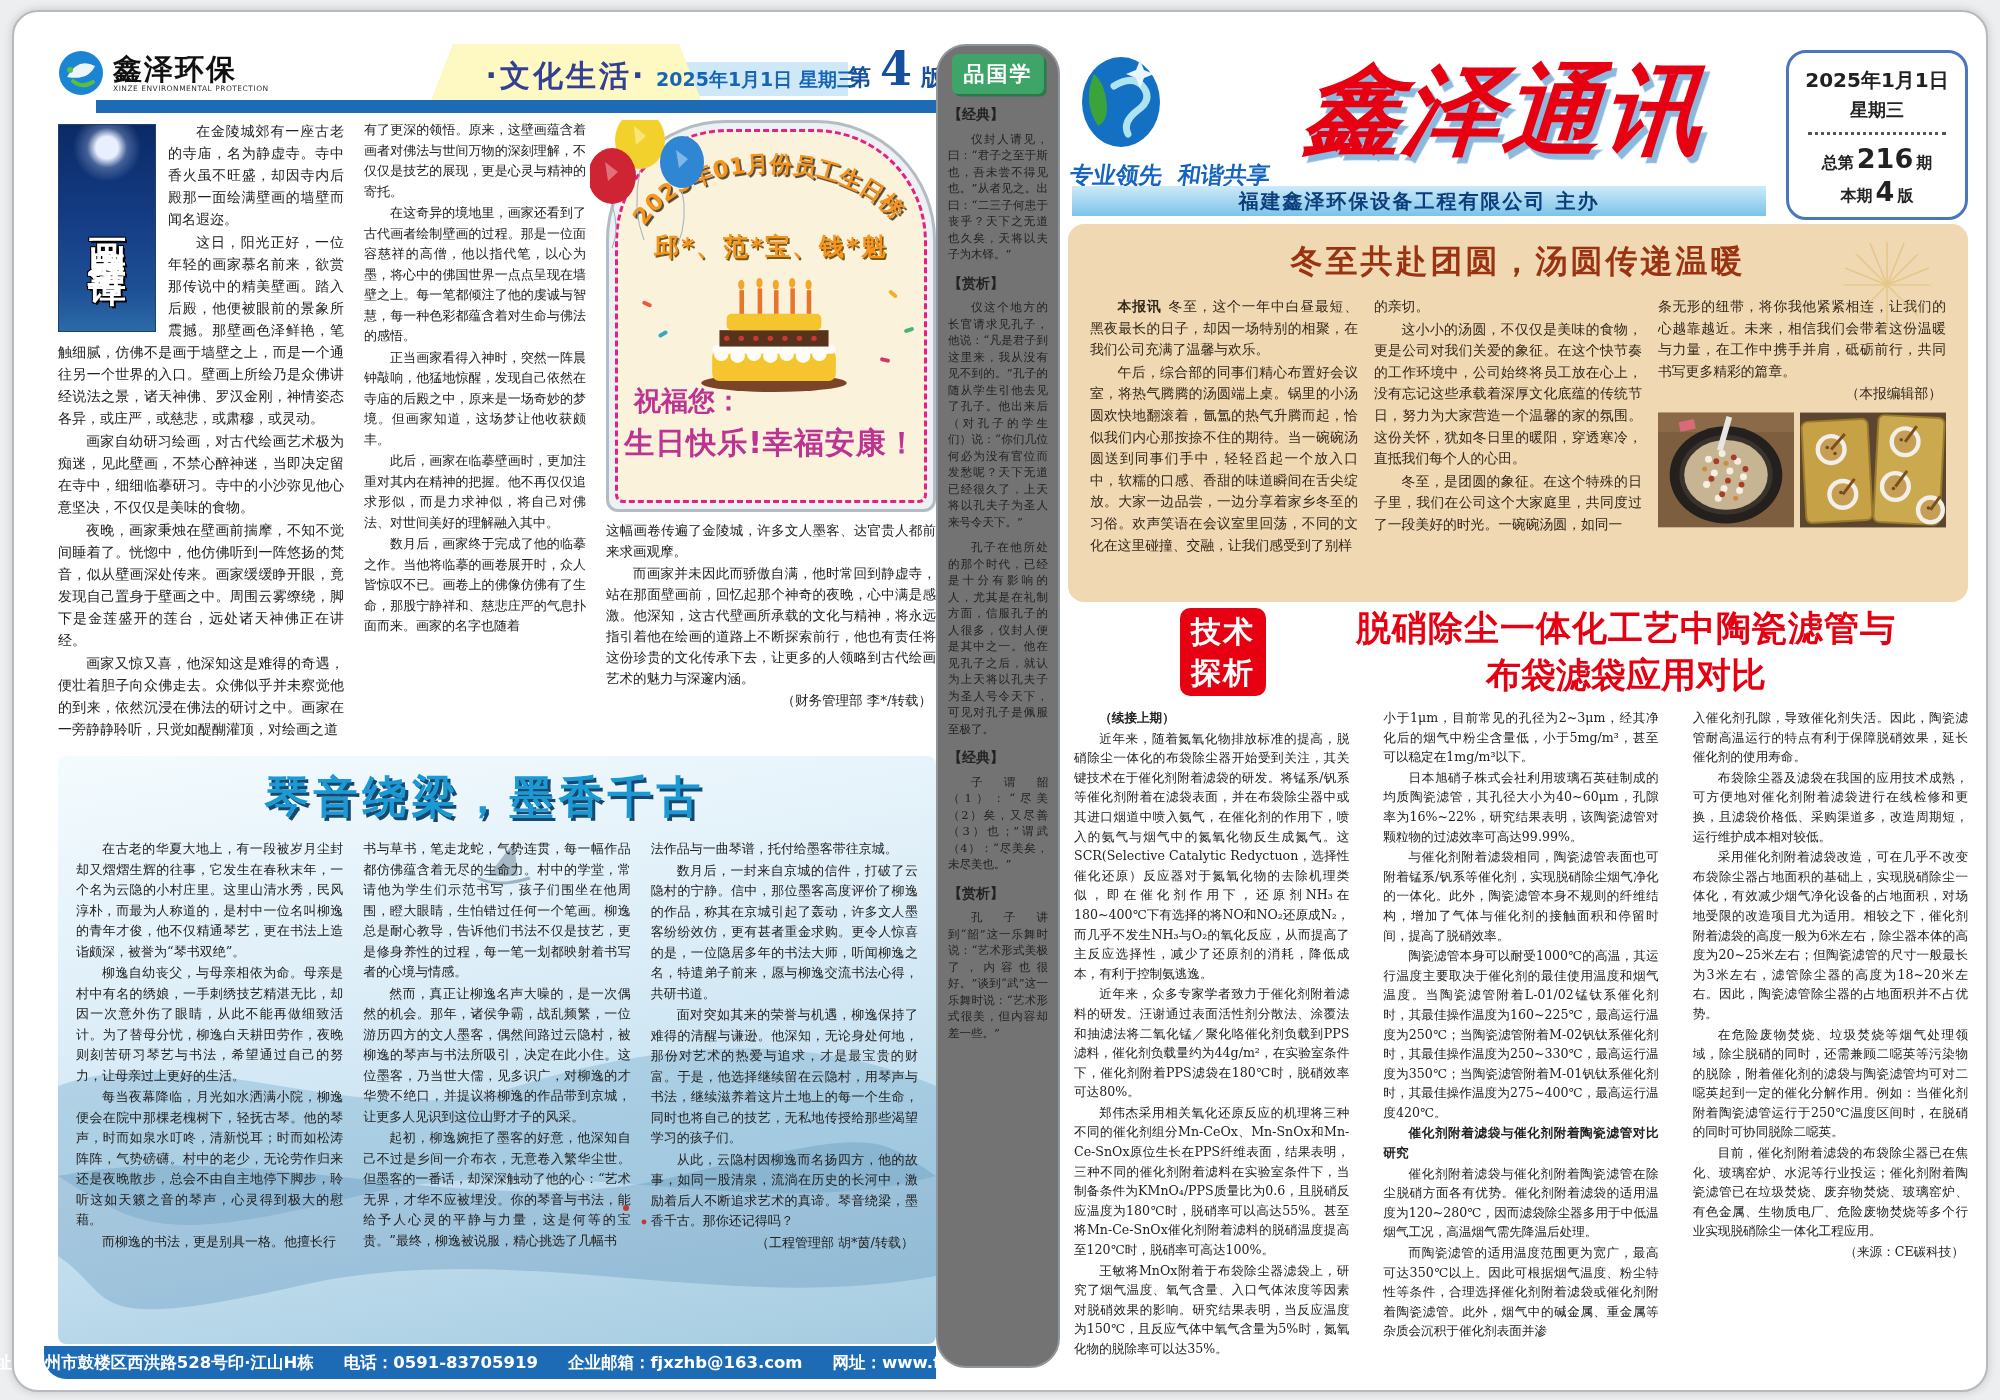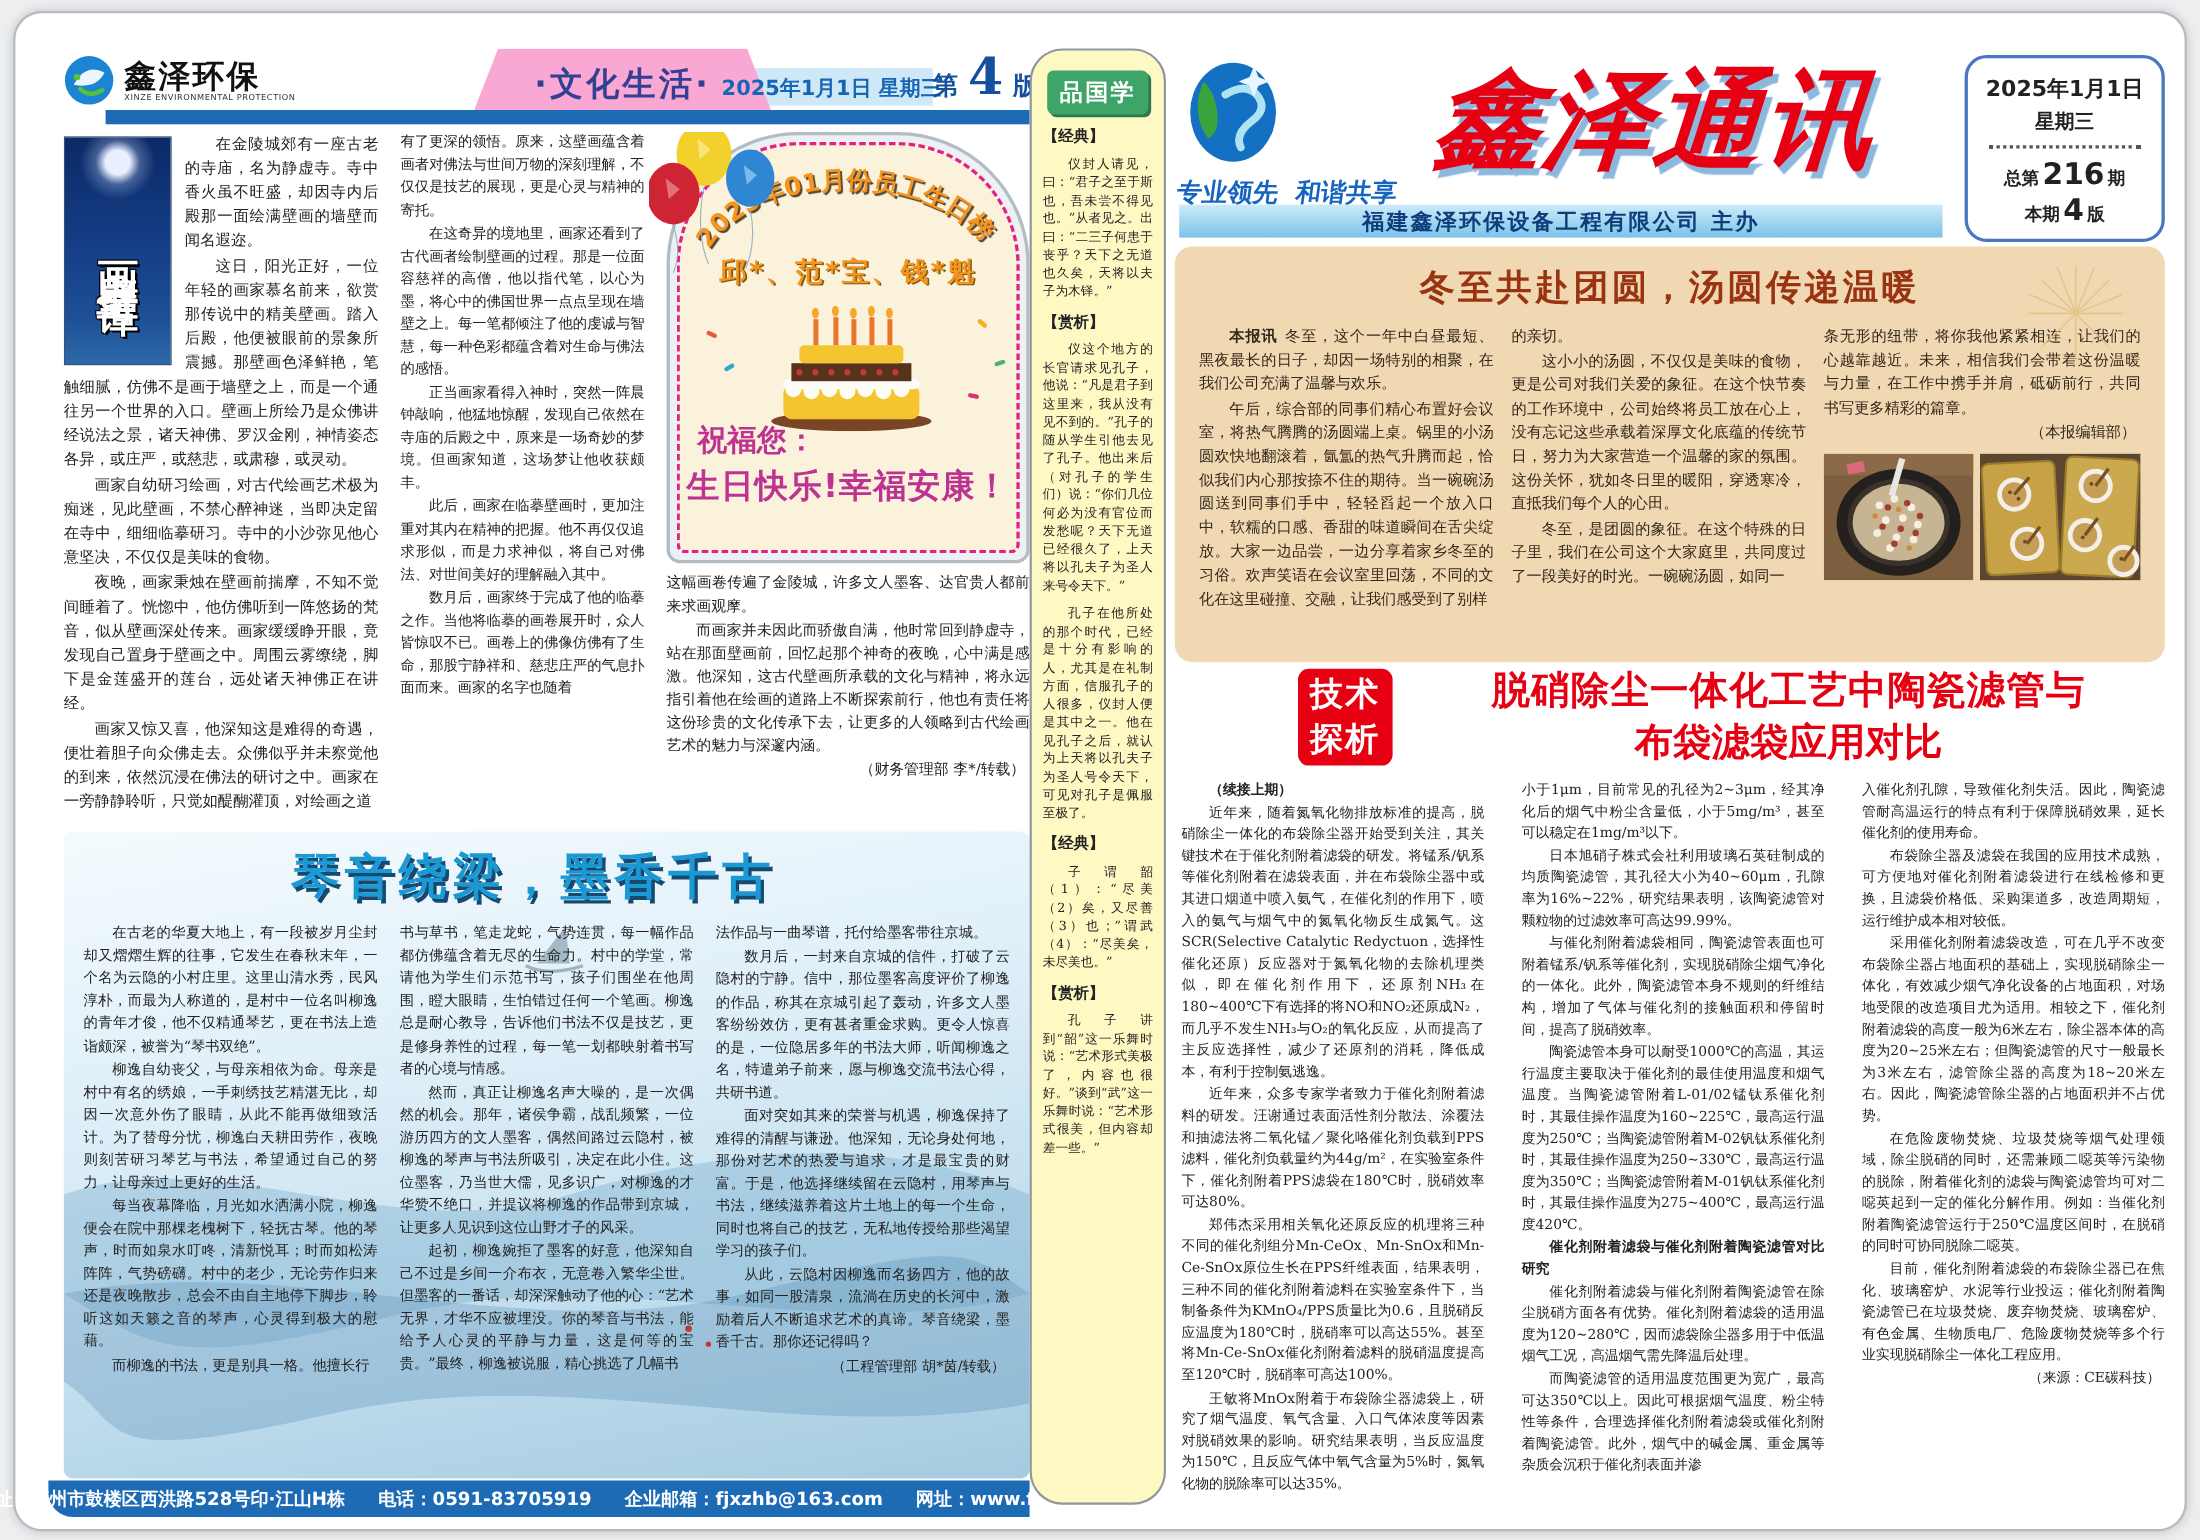--- a/index.html
+++ b/index.html
@@ -10,21 +10,21 @@
   .cont{text-indent:0;}
   .src{text-align:right;text-indent:0;padding-right:4px;}
   .sub{font-weight:900;font-family:"DejaVu Sans",sans-serif;}
   .lead{font-weight:900;font-family:"DejaVu Sans",sans-serif;}
 
   
   .brand{left:58px;top:50px;display:flex;align-items:center;gap:9px;}
   .brand-name{font-family:"DejaVu Sans",sans-serif;font-weight:900;font-size:29px;color:#111;letter-spacing:2px;line-height:30px;}
   .brand-en{font-family:"DejaVu Sans",sans-serif;font-size:7.5px;color:#333;letter-spacing:.5px;}
   .sec-band{left:556px;top:62px;width:292px;height:34px;background:#cfe8f7;}
-  .sec-chip{left:428px;top:44px;width:276px;height:64px;background:#f9a8d4;clip-path:polygon(9% 0,91% 0,100% 100%,0 100%);display:flex;align-items:center;justify-content:center;font-family:"DejaVu Sans",sans-serif;font-weight:900;font-size:30px;color:#333f92;letter-spacing:3px;}
+  .sec-chip{left:428px;top:44px;width:276px;height:64px;background:#fef9c3;clip-path:polygon(9% 0,91% 0,100% 100%,0 100%);display:flex;align-items:center;justify-content:center;font-family:"DejaVu Sans",sans-serif;font-weight:900;font-size:30px;color:#333f92;letter-spacing:3px;}
   .lp-date{left:656px;top:67px;font-family:"DejaVu Sans",sans-serif;font-weight:900;font-size:19px;color:#1766b5;}
   .edition{left:848px;top:42px;display:flex;align-items:baseline;color:#14509e;font-weight:700;font-size:23px;}
   .ed-no{font-size:46px;font-weight:900;margin:0 9px;}
   .lp-bar{left:96px;top:100px;width:840px;height:13px;background:#1d6bb5;}
 
   
   .a1{left:58px;top:120px;width:878px;height:640px;display:flex;gap:20px;overflow:hidden;}
   .a1c1{width:286px;font-size:14px;line-height:22px;}
   .a1c2{width:222px;font-size:13px;line-height:20.5px;}
   .a1c3{width:330px;font-size:13.5px;line-height:21px;}
@@ -55,21 +55,21 @@
   .qy-waves{position:absolute;left:0;top:0;z-index:1;}
   .qy-title{position:relative;z-index:2;text-align:center;padding:12px 24px 4px 0;font-family:Liberation Serif, serif;font-weight:900;font-size:44px;color:#1b99d5;letter-spacing:5px;text-shadow:3px 3px 0 #16496f;}
   .qy-cols{position:relative;z-index:2;display:flex;gap:20px;padding:8px 18px 0;height:498px;overflow:hidden;}
   .qycol{flex:1;font-size:13px;line-height:20.5px;}
   .qy-cols .para{margin-bottom:1px;}
 
   
   .footer{left:44px;top:1346px;width:892px;height:33px;background:#1d6bb5;border-radius:0 0 0 22px;display:flex;align-items:center;justify-content:center;gap:30px;color:#fff;font-family:"DejaVu Sans",sans-serif;font-weight:700;font-size:16.5px;white-space:nowrap;}
 
   
-  .gx{left:936px;top:44px;width:124px;height:1324px;background:#fef9c3;border:2px solid #8f969c;border-radius:30px;padding:14px 10px;box-sizing:border-box;overflow:hidden;}
+  .gx{left:936px;top:44px;width:124px;height:1324px;background:#737373;border:2px solid #8f969c;border-radius:30px;padding:4px 10px;box-sizing:border-box;overflow:hidden;}
   .gx-badge{margin:4px auto 12px;width:92px;background:#3fa468;color:#fff;font-family:"DejaVu Sans",sans-serif;font-weight:900;font-size:21px;text-align:center;padding:6px 0;border-radius:6px;box-shadow:2.5px 2.5px 0 #2a7a4a;letter-spacing:2px;}
   .gxb{margin:0 0 9px;text-align:justify;text-indent:2em;font-size:11.5px;line-height:16.5px;}
   .gx .label{font-weight:900;font-family:"DejaVu Sans",sans-serif;font-size:14px;text-indent:0;margin:12px 0 8px;}
 
   
   .globe{left:1080px;top:52px;}
   .slogan{left:1070px;top:160px;width:260px;display:flex;gap:16px;font-family:"DejaVu Sans",sans-serif;font-weight:900;font-size:23px;color:#1565c0;transform:skewX(-8deg);}
   .mh-title{left:1230px;top:44px;width:548px;height:132px;line-height:132px;text-align:center;font-weight:900;font-style:italic;font-size:98px;color:#e60012;letter-spacing:2px;text-shadow:5px 6px 1px rgba(46,125,195,.55);transform:skewX(-4deg);}
   .issue{left:1786px;top:50px;width:182px;height:170px;border:3px solid #4a76c0;border-radius:20px;background:#fff;text-align:center;font-family:"DejaVu Sans",sans-serif;box-sizing:border-box;padding-top:14px;color:#222;}
   .issue .d1{font-size:20px;font-weight:700;}

